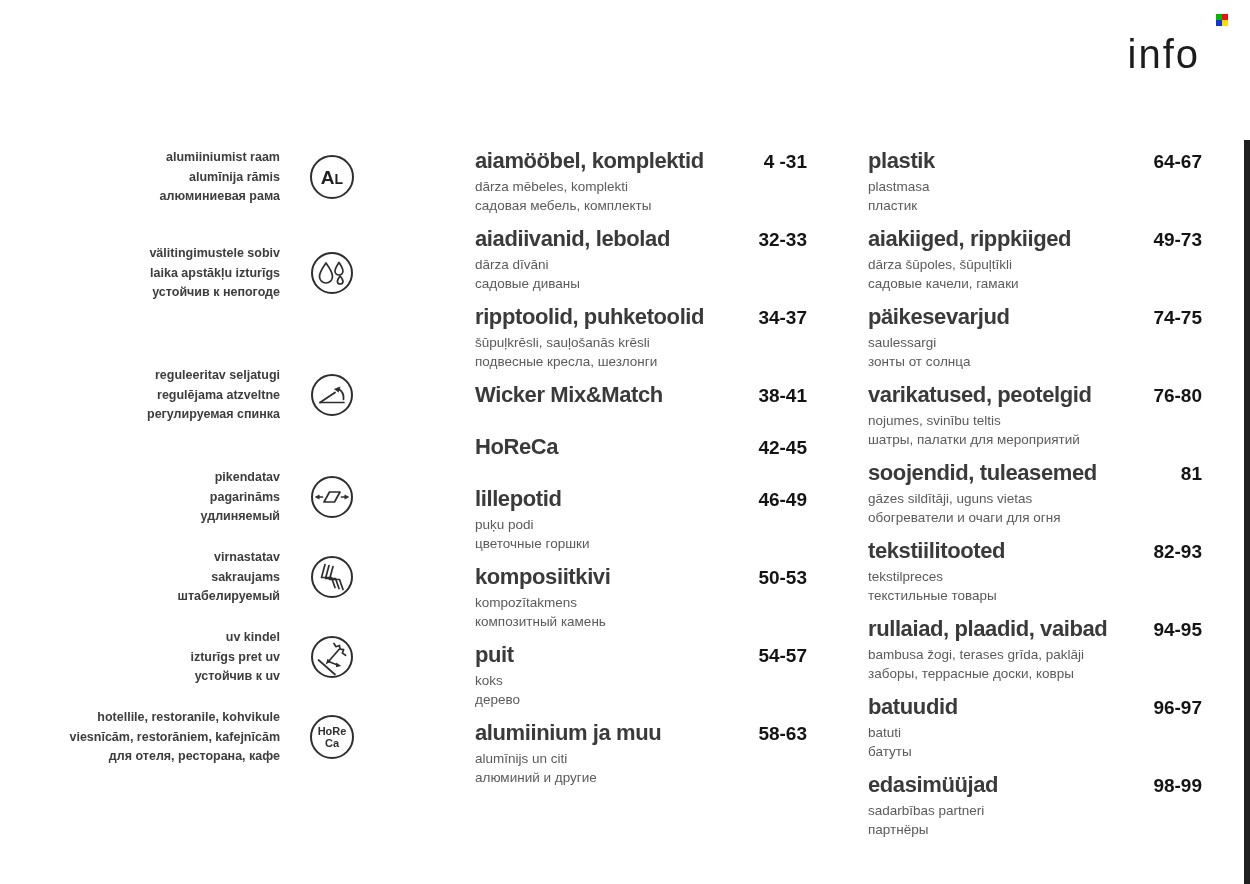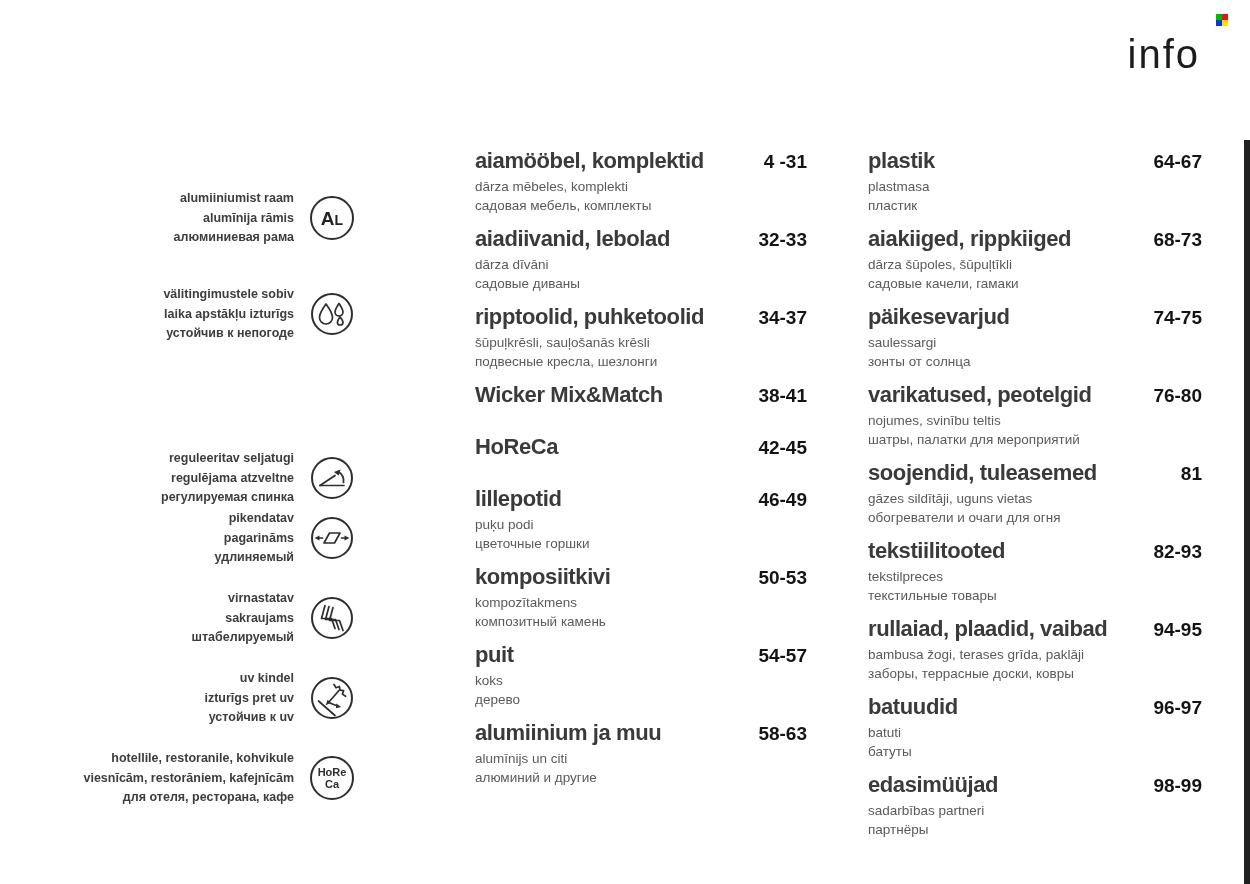--- a/index.html
+++ b/index.html
@@ -12,24 +12,24 @@
   .logo div{width:6px;height:6px;}
 
   
   .info-title{position:absolute;top:34px;right:50px;font-size:40px;font-weight:200;
         color:#1c1c1c;letter-spacing:2px;line-height:1;}
 
   
   .edge-bar{position:absolute;right:0;top:140px;bottom:0;width:6px;background:#202020;}
 
   
-  .feature{position:absolute;right:896px;display:flex;align-items:center;gap:16px;margin-top:41px;}
+  .feature{position:absolute;right:896px;display:flex;align-items:center;gap:30px;}
   .feature .labels{text-align:right;white-space:nowrap;font-size:12.5px;font-weight:700;
         color:#3d3d3d;line-height:19.5px;}
-  .f1{top:148px}.f2{top:244px}.f3{top:308px}.f4{top:408px}
+  .f1{top:148px}.f2{top:244px}.f3{top:308px}.f4{top:366px}
   .f5{top:468px}.f6{top:548px}.f7{top:628px}.f8{top:708px}
   .circle{width:44px;height:44px;box-sizing:border-box;border:2px solid #2e2e2e;border-radius:50%;
         display:flex;flex-direction:column;align-items:center;justify-content:center;flex:0 0 44px;}
   .al-a{font-size:19px;font-weight:700;color:#222;line-height:1;}
   .al-l{font-size:14px;font-weight:700;color:#222;line-height:1;}
   .al-wrap{display:flex;align-items:baseline;}
   .horeca-t{font-size:11px;font-weight:700;color:#2e2e2e;line-height:12px;text-align:center;}
   svg.icon{width:44px;height:44px;flex:0 0 44px;}
   .ring{fill:none;stroke:#2e2e2e;stroke-width:2;}
   .stk{fill:none;stroke:#2e2e2e;stroke-width:1.7;stroke-linecap:round;stroke-linejoin:round;}
@@ -239,21 +239,21 @@
       <div class="trow">
         <span class="title">plastik</span>
         <span class="pages">64-67</span>
       </div>
       <div class="sub">plastmasa</div>
       <div class="sub">пластик</div>
     </div>
     <div class="entry">
       <div class="trow">
         <span class="title">aiakiiged, rippkiiged</span>
-        <span class="pages">68-73</span>
+        <span class="pages">49-73</span>
       </div>
       <div class="sub">dārza šūpoles, šūpuļtīkli</div>
       <div class="sub">садовые качели, гамаки</div>
     </div>
     <div class="entry">
       <div class="trow">
         <span class="title">päikesevarjud</span>
         <span class="pages">74-75</span>
       </div>
       <div class="sub">saulessargi</div>

